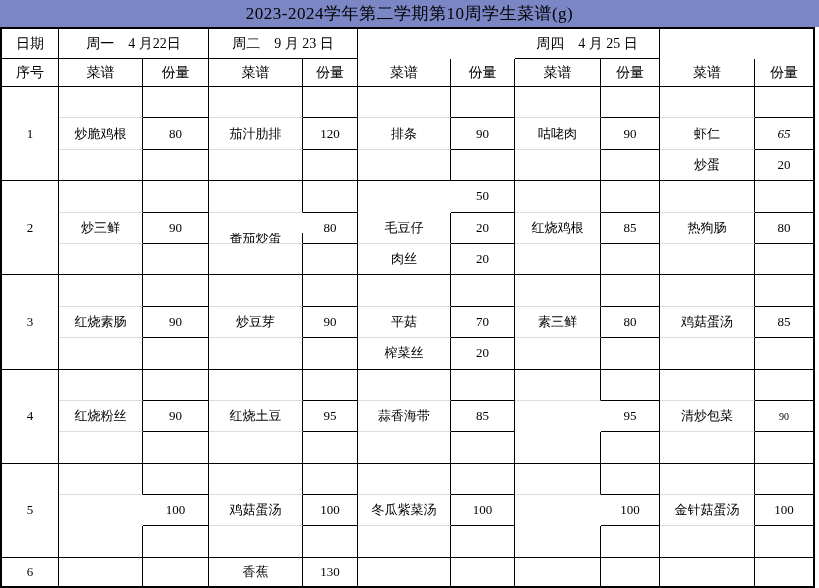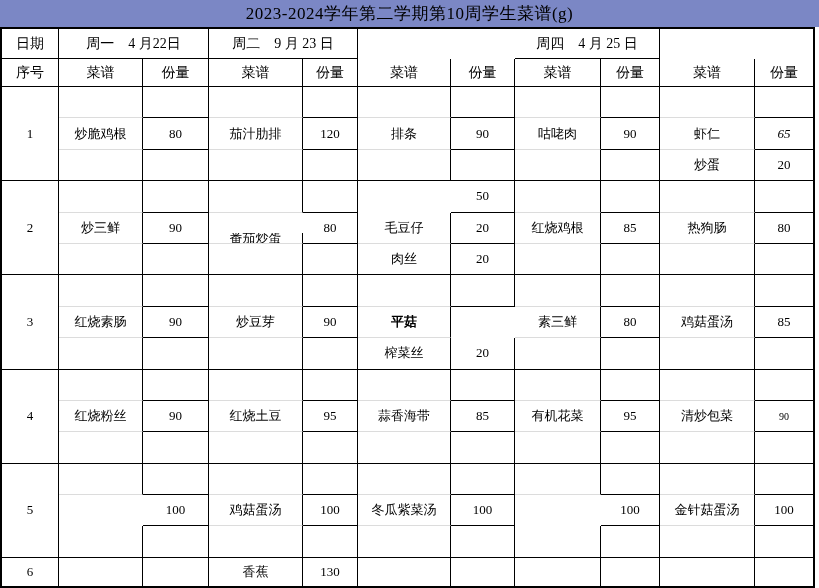--- a/index.html
+++ b/index.html
@@ -126,21 +126,22 @@
       <div class="c qty" style="grid-area: 4 / 7 / span 1 / span 1;">90</div>
       <div class="c menu" style="grid-area: 5 / 6 / span 1 / span 1;"></div>
       <div class="c qty" style="grid-area: 5 / 7 / span 1 / span 1;"></div>
       <div class="c qty" style="grid-area: 6 / 7 / span 1 / span 1;">50</div>
       <div class="c menu soft" style="grid-area: 7 / 6 / span 1 / span 1;">毛豆仔</div>
       <div class="c qty" style="grid-area: 7 / 7 / span 1 / span 1;">20</div>
       <div class="c menu" style="grid-area: 8 / 6 / span 1 / span 1;">肉丝</div>
       <div class="c qty" style="grid-area: 8 / 7 / span 1 / span 1;">20</div>
       <div class="c menu soft" style="grid-area: 9 / 6 / span 1 / span 1;"></div>
       <div class="c qty" style="grid-area: 9 / 7 / span 1 / span 1;"></div>
-      <div class="c menu soft" style="grid-area: 10 / 6 / span 1 / span 1; font-weight: bold;">平菇</div>
+      <div class="c menu soft" style="grid-area: 10 / 6 / span 1 / span 1;">平菇</div>
+      <div class="c qty" style="grid-area: 10 / 7 / span 1 / span 1;">70</div>
       <div class="c menu" style="grid-area: 11 / 6 / span 1 / span 1;">榨菜丝</div>
       <div class="c qty" style="grid-area: 11 / 7 / span 1 / span 1;">20</div>
       <div class="c menu soft" style="grid-area: 12 / 6 / span 1 / span 1;"></div>
       <div class="c qty" style="grid-area: 12 / 7 / span 1 / span 1;"></div>
       <div class="c menu soft" style="grid-area: 13 / 6 / span 1 / span 1;">蒜香海带</div>
       <div class="c qty" style="grid-area: 13 / 7 / span 1 / span 1;">85</div>
       <div class="c menu" style="grid-area: 14 / 6 / span 1 / span 1;"></div>
       <div class="c qty" style="grid-area: 14 / 7 / span 1 / span 1;"></div>
       <div class="c menu soft" style="grid-area: 15 / 6 / span 1 / span 1;"></div>
       <div class="c qty" style="grid-area: 15 / 7 / span 1 / span 1;"></div>
@@ -166,21 +167,20 @@
       <div class="c menu" style="grid-area: 8 / 8 / span 1 / span 1;"></div>
       <div class="c qty" style="grid-area: 8 / 9 / span 1 / span 1;"></div>
       <div class="c menu soft" style="grid-area: 9 / 8 / span 1 / span 1;"></div>
       <div class="c qty" style="grid-area: 9 / 9 / span 1 / span 1;"></div>
       <div class="c menu soft" style="grid-area: 10 / 8 / span 1 / span 1;">素三鲜</div>
       <div class="c qty" style="grid-area: 10 / 9 / span 1 / span 1;">80</div>
       <div class="c menu" style="grid-area: 11 / 8 / span 1 / span 1;"></div>
       <div class="c qty" style="grid-area: 11 / 9 / span 1 / span 1;"></div>
       <div class="c menu soft" style="grid-area: 12 / 8 / span 1 / span 1;"></div>
       <div class="c qty" style="grid-area: 12 / 9 / span 1 / span 1;"></div>
-      <div class="c menu soft" style="grid-area: 13 / 8 / span 1 / span 1;">有机花菜</div>
       <div class="c qty" style="grid-area: 13 / 9 / span 1 / span 1;">95</div>
       <div class="c menu" style="grid-area: 14 / 8 / span 1 / span 1;"></div>
       <div class="c qty" style="grid-area: 14 / 9 / span 1 / span 1;"></div>
       <div class="c menu soft" style="grid-area: 15 / 8 / span 1 / span 1;"></div>
       <div class="c qty" style="grid-area: 15 / 9 / span 1 / span 1;"></div>
       <div class="c qty" style="grid-area: 16 / 9 / span 1 / span 1;">100</div>
       <div class="c menu" style="grid-area: 17 / 8 / span 1 / span 1;"></div>
       <div class="c qty" style="grid-area: 17 / 9 / span 1 / span 1;"></div>
       <div class="c menu edge-b" style="grid-area: 18 / 8 / span 1 / span 1;"></div>
       <div class="c qty edge-b" style="grid-area: 18 / 9 / span 1 / span 1;"></div>

